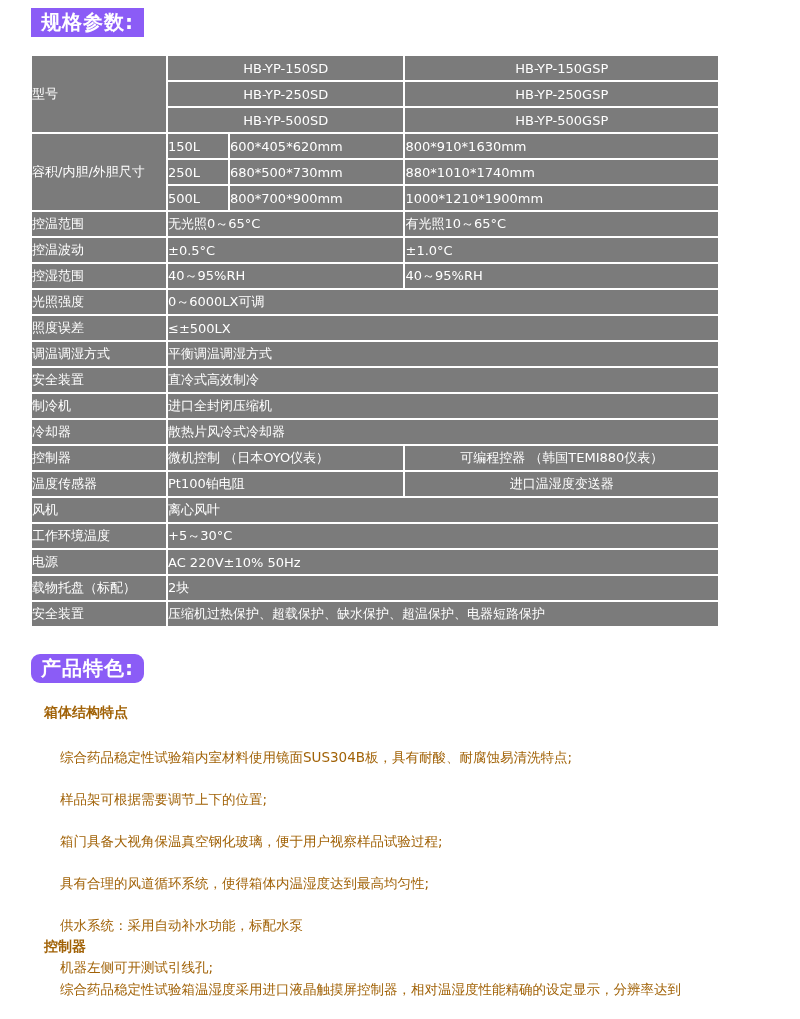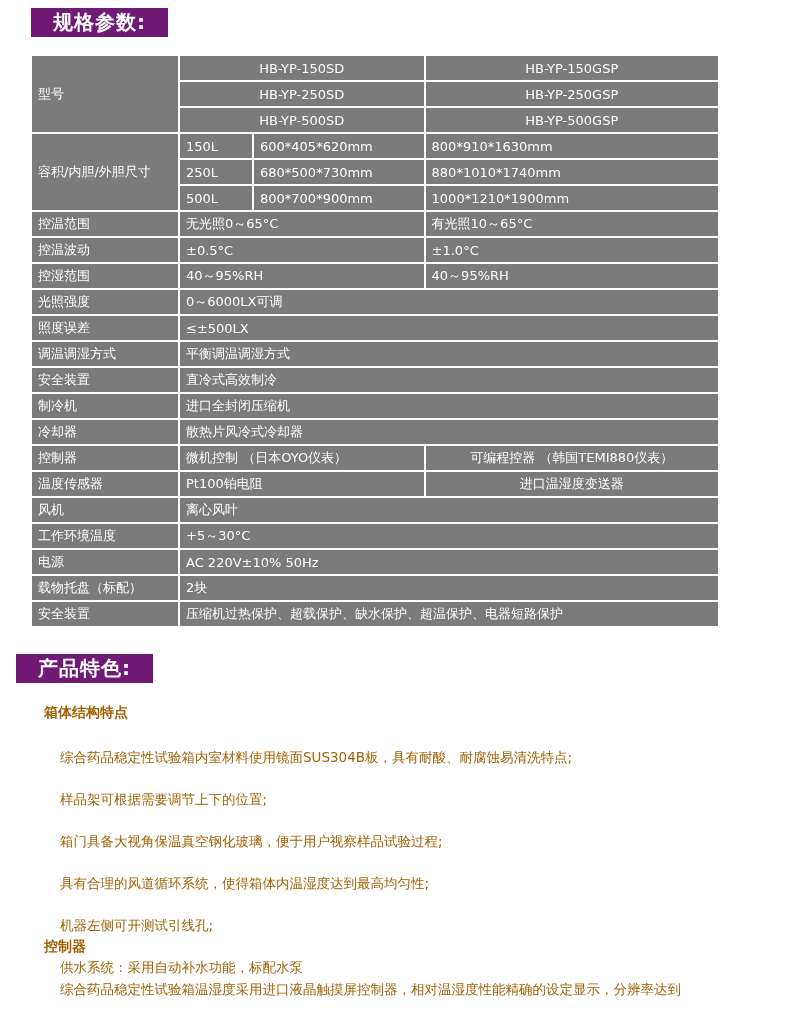--- a/index.html
+++ b/index.html
@@ -1,26 +1,26 @@
 <!DOCTYPE html>
 <html><head>
 <meta charset="utf-8">
 <style>
   html, body { margin: 0; padding: 0; background: #ffffff; }
   body { width: 800px; height: 1019px; position: relative; overflow: hidden;
          font-family: "DejaVu Sans", "Liberation Sans", sans-serif; color: #222; }
-  .tag { position: absolute; background: #701a75; color: #fff; font-weight: bold;
-         font-size: 20px; line-height: 29px; padding: 0 22px; letter-spacing: 1px; }
+  .tag { position: absolute; background: #8b5cf6; color: #fff; font-weight: bold;
+         font-size: 20px; line-height: 29px; padding: 0 10px; letter-spacing: 1px; }
   #tag-spec { left: 31px; top: 8px; height: 29px; }
-  #tag-feat { left: 16px; top: 654px; height: 29px; }
+  #tag-feat { left: 31px; top: 654px; height: 29px; border-radius: 9px; }
 
   table.spec { position: absolute; left: 30px; top: 54px; border-collapse: separate;
                border-spacing: 2px; background: #ffffff; width: 690px; }
   table.spec td { background: #7b7b7b; color: #ffffff; font-size: 13px; height: 24px;
-                  padding: 0 6px; white-space: nowrap; }
+                  padding: 0 0; white-space: nowrap; }
   td.lbl { width: 134px; padding-left: 6px; }
   td.c { text-align: center; }
   td.vol { width: 60px; padding-left: 20px; }
   td.dim { padding-left: 8px; }
   td.val { padding-left: 82px; }
   td.v2 { padding-left: 50px; }
   td.wide { padding-left: 84px; }
 
   .feat { position: absolute; left: 44px; font-size: 13.5px; color: #a16207; }
   .feat h4 { margin: 0; font-size: 14px; font-weight: bold; }
@@ -141,22 +141,22 @@
 
 <div id="tag-feat" class="tag">产品特色:</div>
 
 <div class="feat" style="top:704px;">
   <h4>箱体结构特点</h4>
   <div style="height:6px"></div>
   <p>综合药品稳定性试验箱内室材料使用镜面SUS304B板，具有耐酸、耐腐蚀易清洗特点;</p>
   <p>样品架可根据需要调节上下的位置;</p>
   <p>箱门具备大视角保温真空钢化玻璃，便于用户视察样品试验过程;</p>
   <p>具有合理的风道循环系统，使得箱体内温湿度达到最高均匀性;</p>
+  <p>供水系统：采用自动补水功能，标配水泵</p>
   <p>机器左侧可开测试引线孔;</p>
-  <p>供水系统：采用自动补水功能，标配水泵</p>
 </div>
 
 <div class="feat" style="top:938px;">
   <h4>控制器</h4>
   <div style="height:4px"></div>
   <p>综合药品稳定性试验箱温湿度采用进口液晶触摸屏控制器，相对温湿度性能精确的设定显示，分辨率达到</p>
   <p>0.1℃/0.1%RH。</p>
 </div>
 
 </body></html>

